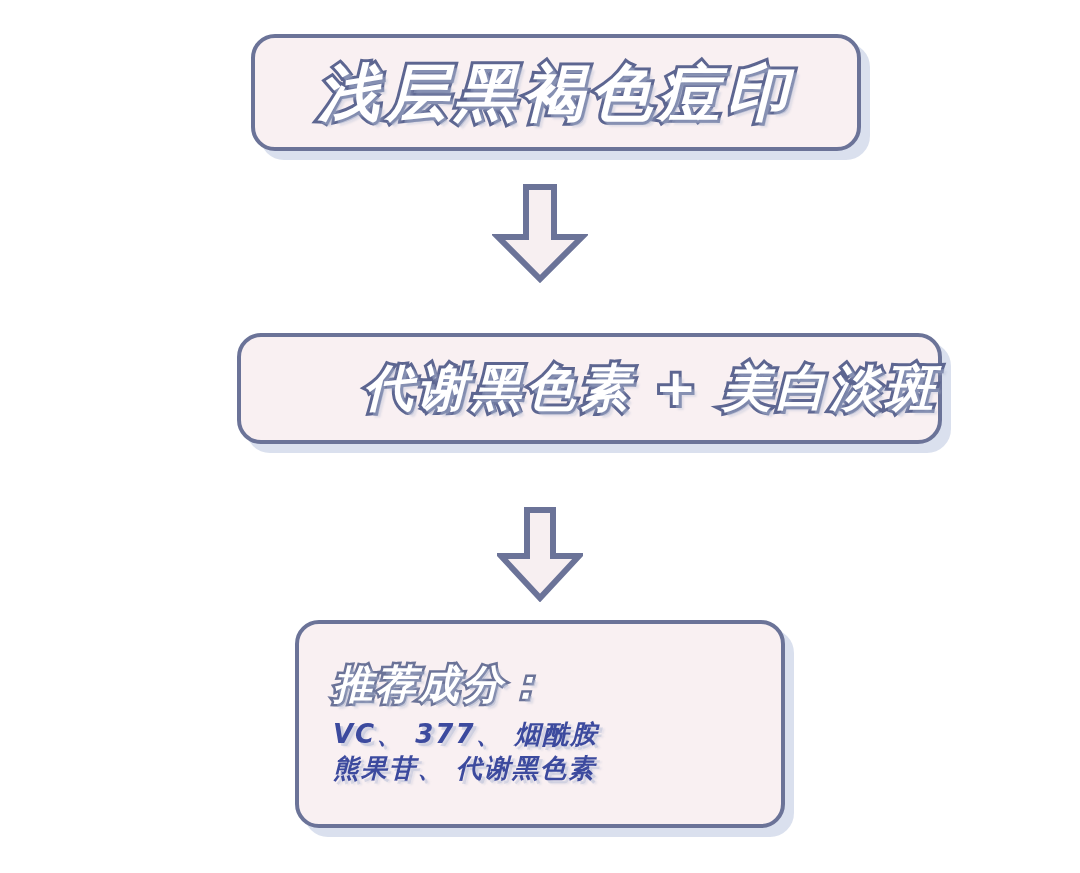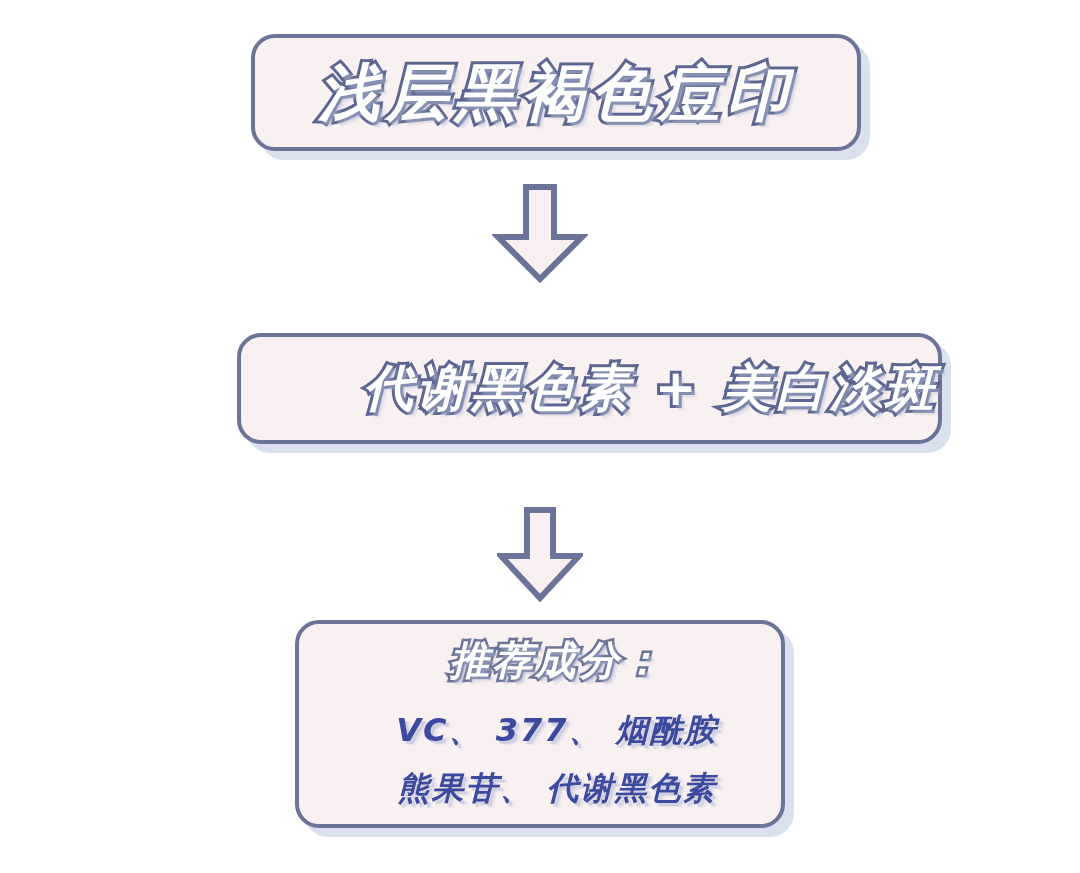--- a/index.html
+++ b/index.html
@@ -48,21 +48,21 @@
     width: 705px;
     height: 111px;
     align-items: flex-end;
   }
 
   #box-step-3 {
     left: 295px;
     top: 620px;
     width: 490px;
     height: 208px;
-    align-items: center;
+    align-items: flex-start;
     padding: 0 0 0 34px;
   }
 
   
   .outlined {
     font-family: "DejaVu Sans", "Liberation Sans", sans-serif;
     font-weight: bold;
     font-style: italic;
     color: #ffffff;
     white-space: nowrap;
@@ -91,27 +91,26 @@
     margin-bottom: 12px;
   }
 
   
   .solid-blue {
     font-family: "DejaVu Sans", "Liberation Sans", sans-serif;
     font-weight: bold;
     font-style: italic;
     color: #3c4a9e;
     white-space: nowrap;
-    font-size: 32px;
+    font-size: 26px;
     letter-spacing: 2px;
     line-height: 1.32;
     text-shadow:
       3px 3px 0 rgba(170, 180, 210, 0.40),
       5px 4px 2px rgba(180, 188, 212, 0.28);
-    margin-top: 16px;
   }
 
   
   .arrow {
     position: absolute;
   }
 
   #arrow-1 {
     left: 492px;
     top: 183px;

